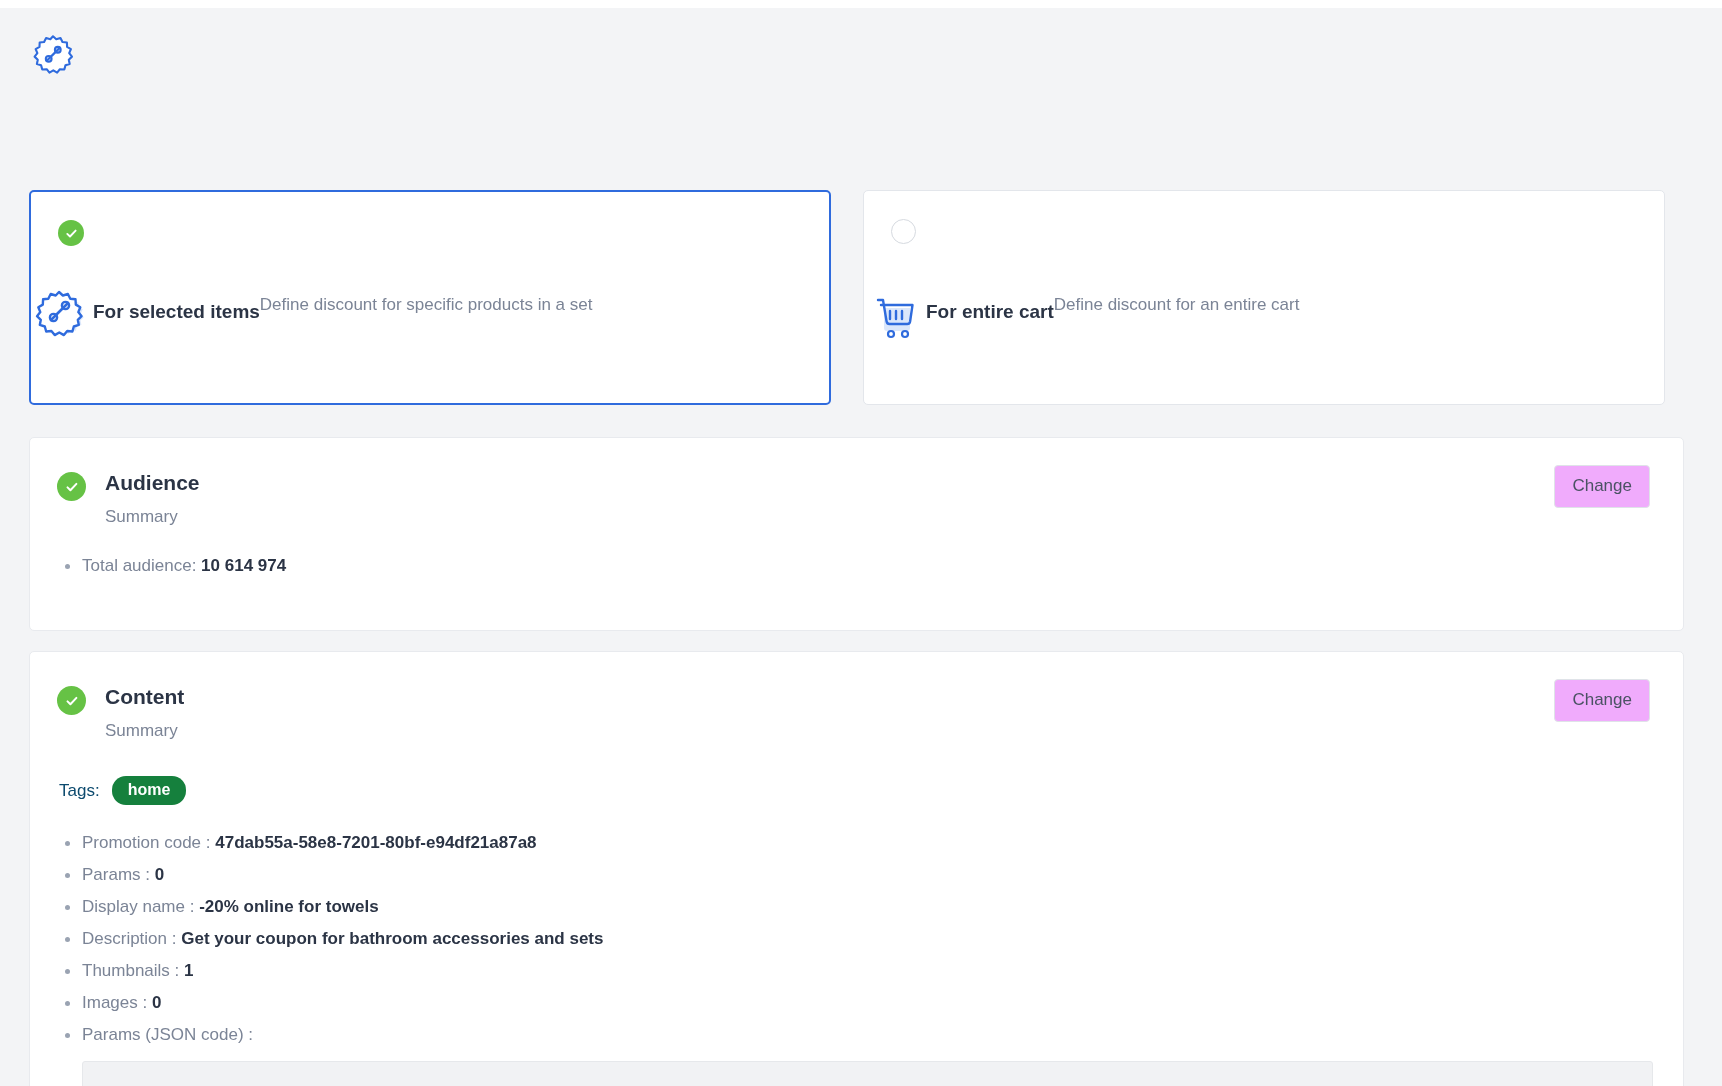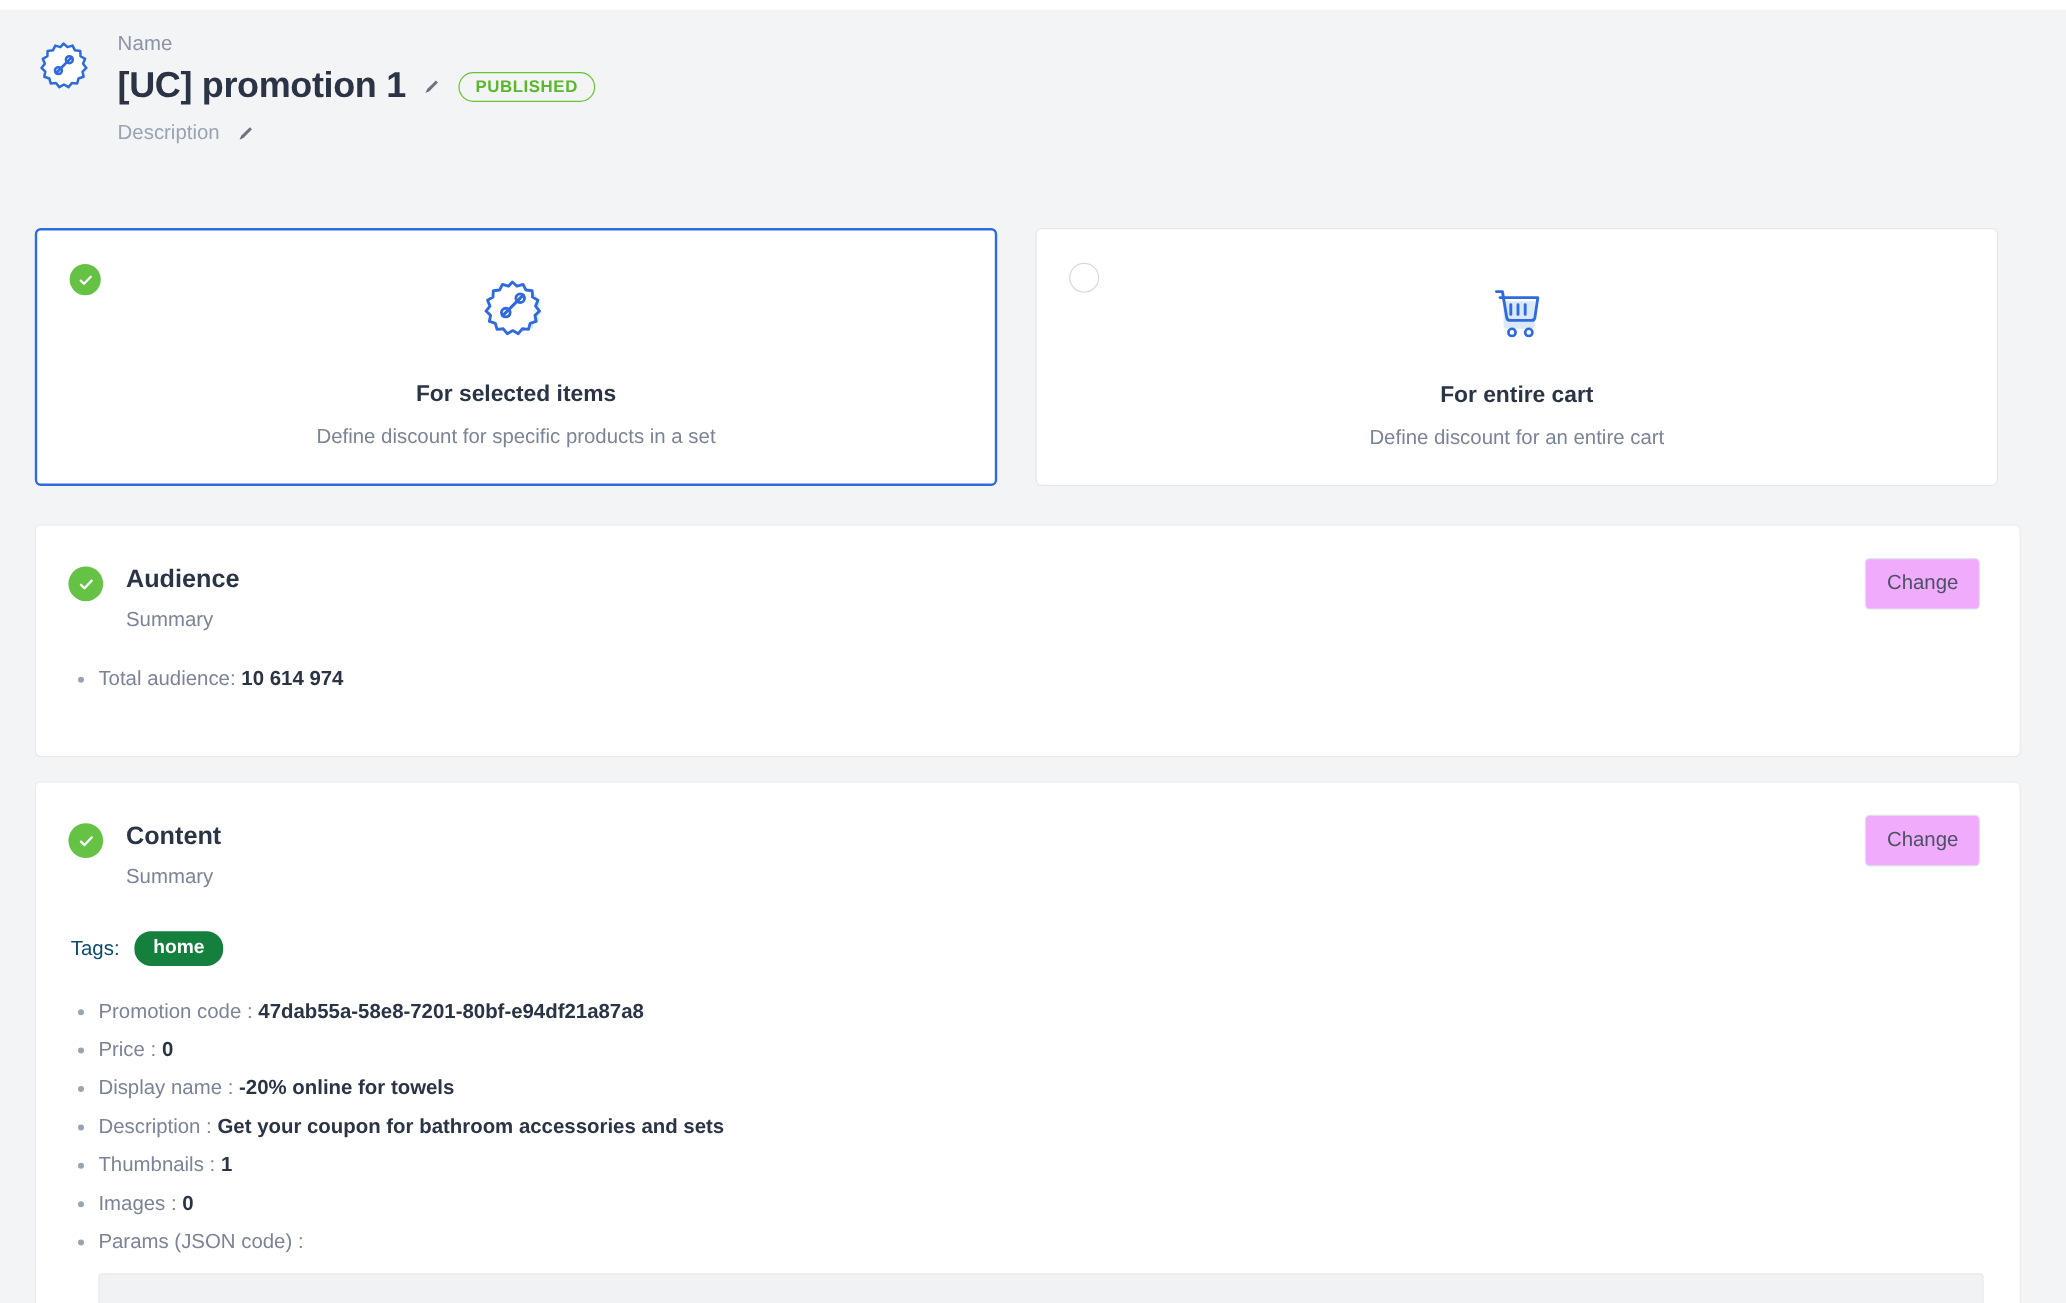--- a/index.html
+++ b/index.html
@@ -42,21 +42,21 @@
 
   
   .type-cards {
     position: absolute; top: 190px; left: 29px; width: 1655px; height: 218px;
     display: flex; gap: 32px;
   }
   .type-card {
     position: relative; background: #ffffff; border-radius: 5px;
     width: 802px; height: 215px;
     border: 1px solid #e3e6eb;
-    display: flex; flex-direction: column; align-items: center;
+    display: flex; flex-direction: row; align-items: center;
   }
   .type-card.selected { border: 2px solid #2f6bdd; }
   .marker { position: absolute; top: 28px; left: 27px; }
   .check-circle {
     width: 26px; height: 26px; border-radius: 50%; background: #66c245;
     display: flex; align-items: center; justify-content: center;
   }
   .check-circle svg { width: 15px; height: 15px; }
   .empty-circle {
     width: 25px; height: 25px; border-radius: 50%;
@@ -129,40 +129,20 @@
 
 <div class="page-header">
   <span class="header-icon">
     <svg viewBox="0 0 48 48" width="46" height="46">
       <path d="M24 4.5 l3.4 3.1 4.4-1.3 2.1 4.1 4.6.5.2 4.6 4 2.3-1.8 4.3 2.9 3.6-3.3 3.2.9 4.5-4.4 1.4-1.2 4.4-4.6-.4-2.9 3.6-4-2.3-4 2.3-2.9-3.6-4.6.4-1.2-4.4-4.4-1.4.9-4.5-3.3-3.2 2.9-3.6-1.8-4.3 4-2.3.2-4.6 4.6-.5 2.1-4.1 4.4 1.3z" fill="#ffffff" stroke="#2f6bdd" stroke-width="2.2" stroke-linejoin="round"></path>
       <circle cx="19.5" cy="28" r="3" fill="none" stroke="#2f6bdd" stroke-width="2.2"></circle>
       <circle cx="29" cy="18.5" r="3" fill="none" stroke="#2f6bdd" stroke-width="2.2"></circle>
       <line x1="17.5" y1="30" x2="31" y2="16.5" stroke="#2f6bdd" stroke-width="2.4" stroke-linecap="round"></line>
     </svg>
   </span>
-  <div class="header-texts">
-    <div class="label-name">Name</div>
-    <div class="title-row">
-      <div class="page-title">[UC] promotion 1</div>
-      <span class="pencil-icon">
-        <svg viewBox="0 0 16 16" width="16" height="16">
-          <path d="M2.5 13.5 L4 10.2 L11.2 3 L13 4.8 L5.8 12 Z" fill="#4a5263"></path>
-        </svg>
-      </span>
-      <span class="badge-published">PUBLISHED</span>
-    </div>
-    <div class="desc-row">
-      <div class="desc-text">Description</div>
-      <span class="pencil-icon">
-        <svg viewBox="0 0 16 16" width="16" height="16">
-          <path d="M2.5 13.5 L4 10.2 L11.2 3 L13 4.8 L5.8 12 Z" fill="#4a5263"></path>
-        </svg>
-      </span>
-    </div>
-  </div>
 </div>
 
 <div class="type-cards">
 
   <div class="type-card selected">
     <div class="marker">
       <div class="check-circle">
         <svg viewBox="0 0 16 16">
             <path d="M3.5 8.4 L6.4 11.2 L12.4 4.9" fill="none" stroke="#fff" stroke-width="2" stroke-linecap="round" stroke-linejoin="round"></path>
           </svg>
@@ -244,21 +224,21 @@
       <span class="tags-label">Tags:</span>
       <span class="tag-pill">home</span>
     </div>
 
     <ul class="bullets content-bullets">
       <li>
         <span>Promotion code :</span>
         <b>47dab55a-58e8-7201-80bf-e94df21a87a8</b>
       </li>
       <li>
-        <span>Price :</span>
+        <span>Params :</span>
         <b>0</b>
       </li>
       <li>
         <span>Display name :</span>
         <b>-20% online for towels</b>
       </li>
       <li>
         <span>Description :</span>
         <b>Get your coupon for bathroom accessories and sets</b>
       </li>

